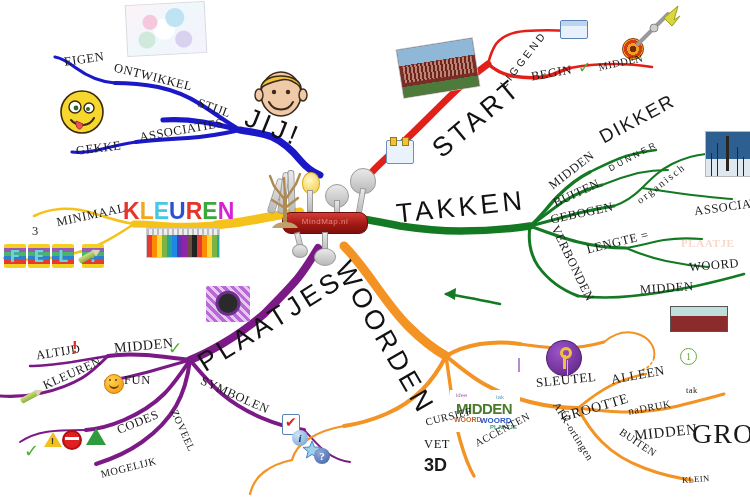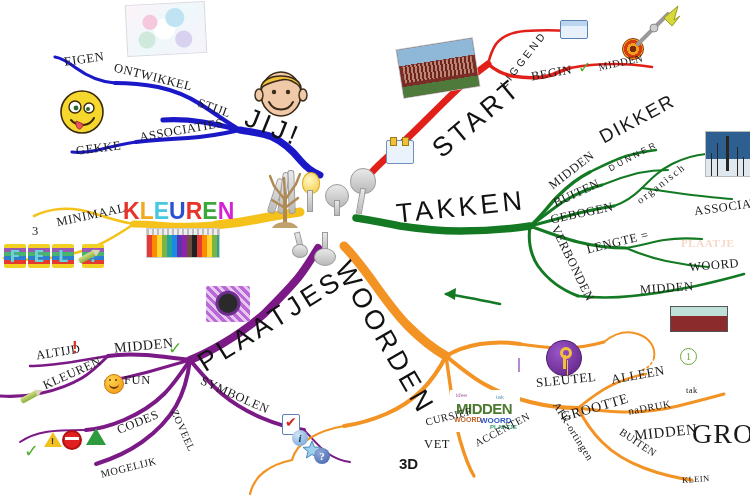--- a/index.html
+++ b/index.html
@@ -159,20 +159,23 @@
   <div class="center-knife" style="left:266px;top:168px;width:118px;height:100px;">
     <div class="tool" style="left:6px;top:10px;width:6px;height:34px;border-radius:3px;transform:rotate(18deg);"></div>
     <div class="tool" style="left:14px;top:4px;width:5px;height:40px;border-radius:3px;transform:rotate(8deg);"></div>
     <div class="tool" style="left:22px;top:2px;width:5px;height:42px;border-radius:3px;transform:rotate(-2deg);"></div>
     <div class="bulb" style="left:36px;top:4px;"></div>
     <div class="tool" style="left:41px;top:22px;width:4px;height:20px;"></div>
     <div class="tool" style="left:59px;top:16px;width:22px;height:22px;border-radius:50%;"></div>
     <div class="tool" style="left:68px;top:32px;width:4px;height:14px;"></div>
     <div class="tool" style="left:84px;top:0px;width:24px;height:24px;border-radius:50% 50% 45% 45%;"></div>
     <div class="tool" style="left:92px;top:20px;width:4px;height:24px;transform:rotate(10deg);"></div>
+    <div class="knife-body" style="left:16px;top:44px;">
+      <span>MindMap.nl</span>
+    </div>
     <div class="tool" style="left:30px;top:64px;width:4px;height:16px;transform:rotate(-14deg);"></div>
     <div class="tool" style="left:26px;top:76px;width:14px;height:12px;border-radius:50%;"></div>
     <div class="tool" style="left:56px;top:64px;width:4px;height:18px;"></div>
     <div class="tool" style="left:48px;top:80px;width:20px;height:16px;border-radius:50%;"></div>
   </div>
 
   <div class="imgbox ph-mindmap" style="left:126px;top:3px;width:78px;height:50px;transform:rotate(-3deg);"></div>
 
   <div class="imgbox ph-concert" style="left:400px;top:44px;width:76px;height:48px;transform:rotate(-9deg);position:absolute;"></div>
 
@@ -298,21 +301,21 @@
   <div class="lbl sub2" style="left:161px;top:425px;transform:rotate(66deg);">ZOVEEL</div>
   <div class="lbl sub2" style="left:100px;top:462px;transform:rotate(-14deg);">MOGELIJK</div>
   <div class="lbl sub" style="left:198px;top:388px;transform:rotate(24deg);">SYMBOLEN</div>
 
   <div class="lbl branchword big" style="left:355px;top:256px;transform:rotate(60deg);transform-origin:left top;">WOORDEN</div>
   <div class="lbl sub" style="left:536px;top:372px;transform:rotate(-6deg);font-size:13px;">SLEUTEL</div>
   <div class="lbl sub" style="left:611px;top:367px;transform:rotate(-10deg);font-size:13px;">ALLEEN</div>
   <div class="lbl tiny" style="left:686px;top:385px;">tak</div>
   <div class="lbl sub2" style="left:425px;top:411px;transform:rotate(-14deg);">CURSIEF</div>
   <div class="lbl sub" style="left:424px;top:437px;font-weight:normal;">VET</div>
-  <div class="lbl" style="left:399px;top:455px;font-family:'Liberation Sans',sans-serif;font-weight:bold;font-size:15px;">3D</div>
+  <div class="lbl" style="left:424px;top:455px;font-family:'Liberation Sans',sans-serif;font-weight:bold;font-size:18px;">3D</div>
   <div class="lbl sub2" style="left:472px;top:424px;transform:rotate(-28deg);">ACCENTEN</div>
   <div class="lbl sub2" style="left:540px;top:426px;transform:rotate(58deg);">AFK-ortingen</div>
   <div class="lbl sub" style="left:560px;top:400px;transform:rotate(-16deg);font-size:14px;">GROOTTE</div>
   <div class="lbl sub2" style="left:628px;top:402px;transform:rotate(-10deg);">naDRUK</div>
   <div class="lbl sub" style="left:634px;top:424px;transform:rotate(-6deg);font-size:15px;">MIDDEN</div>
   <div class="lbl" style="left:692px;top:418px;font-family:'Liberation Serif',serif;font-size:28px;letter-spacing:1px;">GROOT</div>
   <div class="lbl sub2" style="left:617px;top:437px;transform:rotate(34deg);">BUITEN</div>
   <div class="lbl tiny" style="left:682px;top:474px;transform:rotate(-4deg);">KLEIN</div>
 
   <div style="position:absolute;left:518px;top:358px;width:2px;height:14px;background:#b58ad0;"></div>

